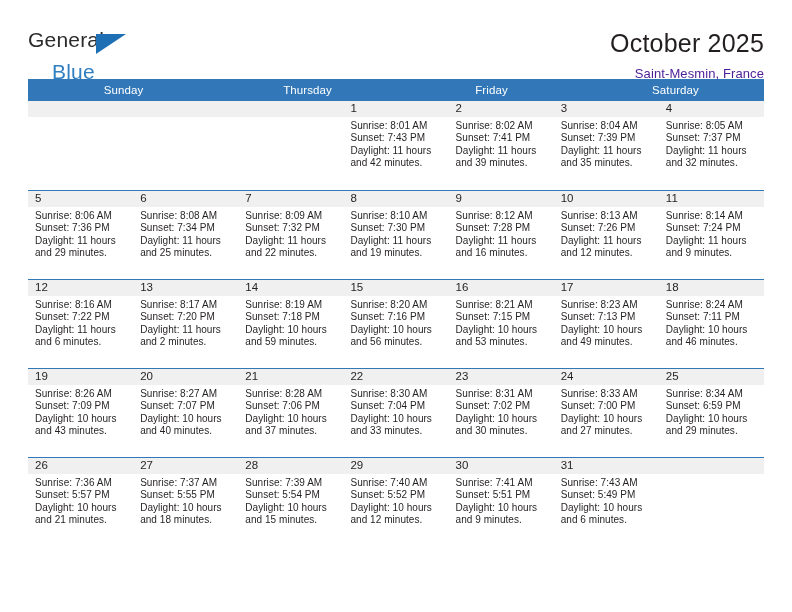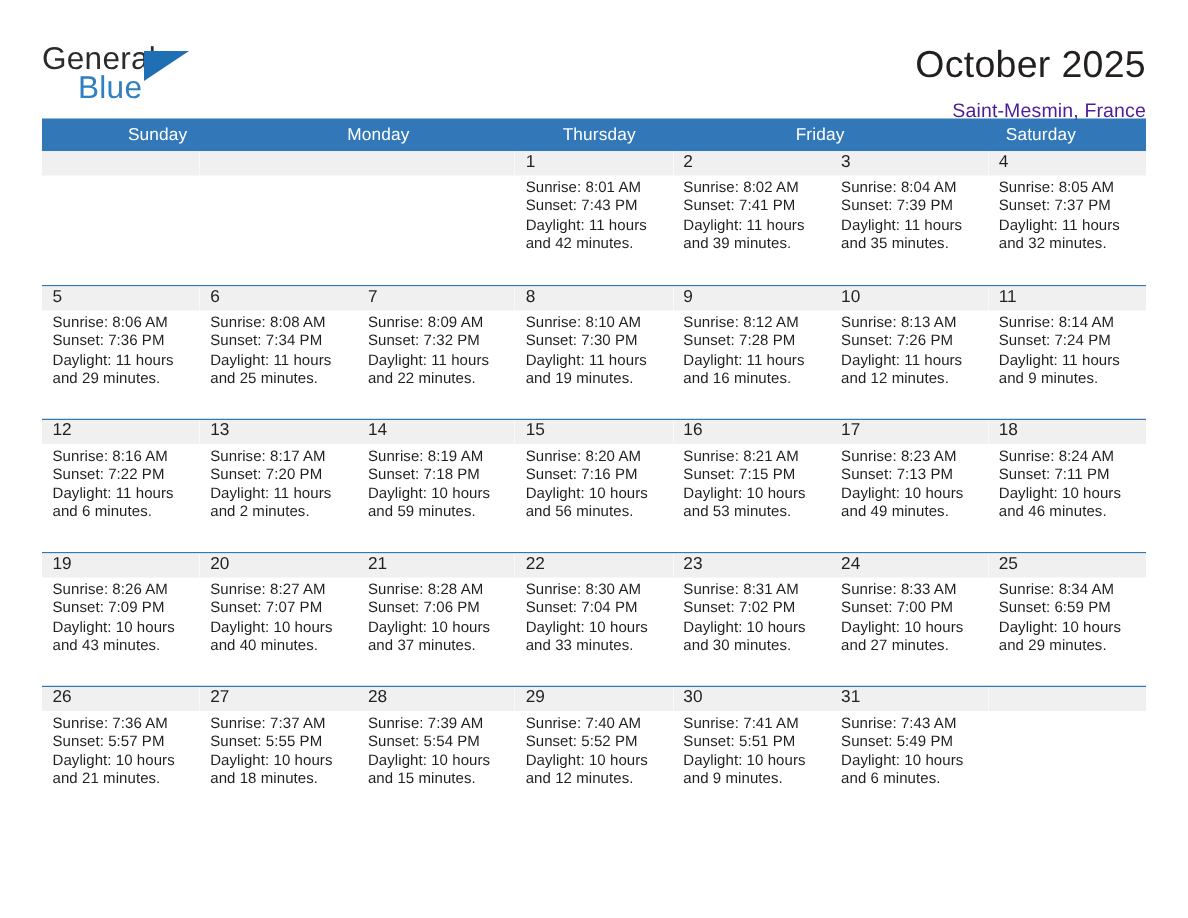--- a/index.html
+++ b/index.html
@@ -42,21 +42,21 @@
     left: 0;
     top: 0;
     font-size: 21px;
     letter-spacing: .2px;
     color: #2b2b2b;
     font-family: "Liberation Sans", sans-serif;
   }
   .brand-blue {
     position: absolute;
     left: 24px;
-    top: 19px;
+    top: 32px;
     font-size: 21px;
     letter-spacing: .2px;
     color: #2f7fc1;
     font-family: "Liberation Sans", sans-serif;
   }
   .brand-tri {
     position: absolute;
     left: 68px;
     top: 6px;
     width: 0;
@@ -155,21 +155,20 @@
     <div class="title-block">
       <div class="cal-title">October 2025</div>
       <div class="cal-subtitle">Saint-Mesmin, France</div>
     </div>
 
   </div>
 
   <div class="calendar">
     <div class="weekday-row" id="weekday-row">
         <div class="weekday">Sunday</div>
-        <div class="weekday">Monday</div>
         <div class="weekday">Thursday</div>
         <div class="weekday">Friday</div>
         <div class="weekday">Saturday</div>
       </div>
     <div id="weeks-container">
         <div class="week-row">
           <div class="day-cell empty">
             <div class="day-num-band"></div>
           </div>
           <div class="day-cell empty">

